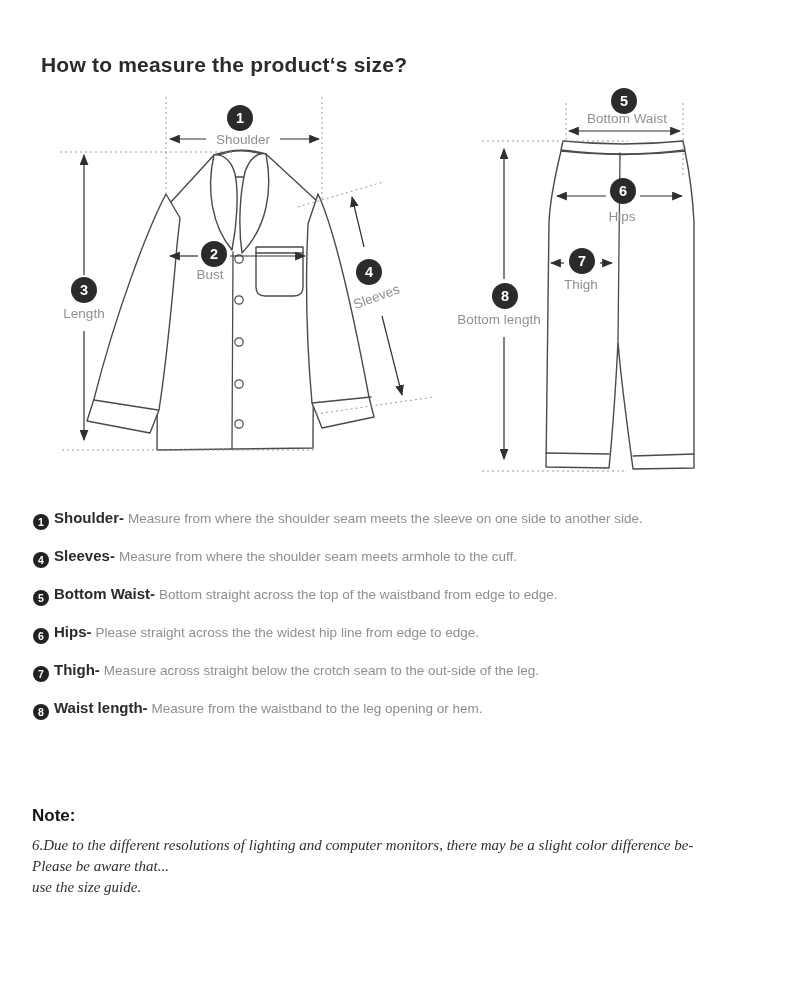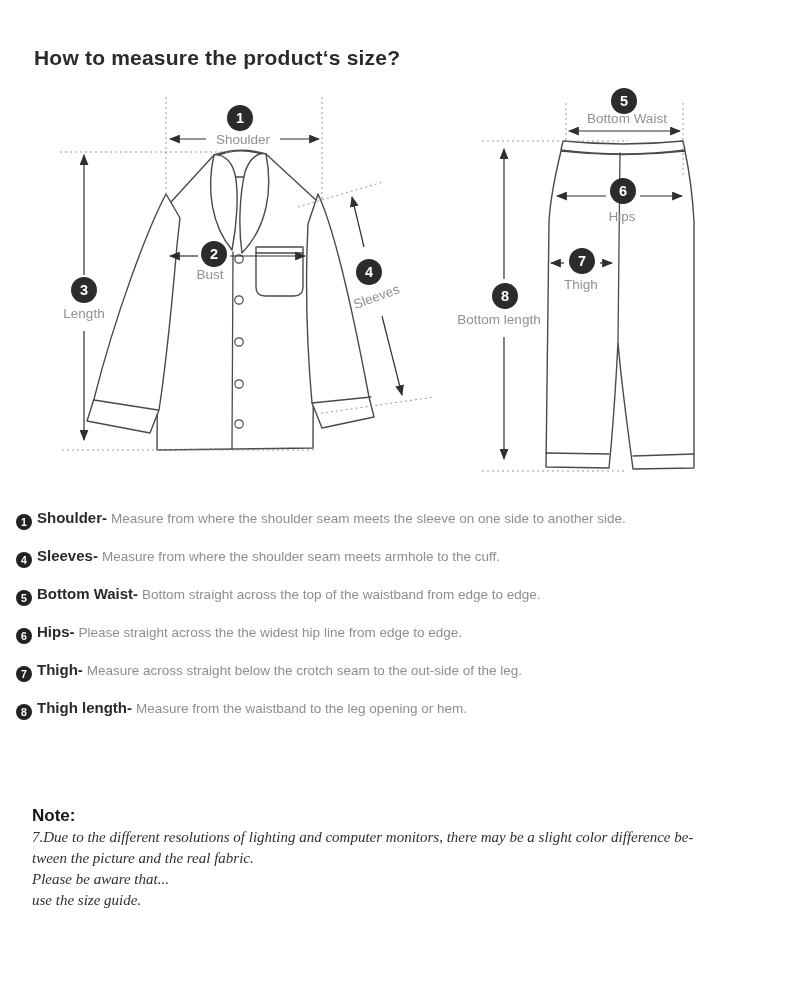--- a/index.html
+++ b/index.html
@@ -2,44 +2,44 @@
 <html><head>
 <meta charset="utf-8">
 <style>
   html,body{margin:0;padding:0;}
   body{
     width:790px;height:982px;background:#ffffff;position:relative;
     font-family:"Liberation Sans", sans-serif;overflow:hidden;
     -webkit-font-smoothing:antialiased;
   }
   .page-title{
-    position:absolute;top:42px;left:30px;margin:4px;
+    position:absolute;top:42px;left:30px;margin:11px;
     font-size:21px;font-weight:bold;color:#2b2b2b;letter-spacing:.2px;
   }
   .diagram-wrap{position:absolute;top:85px;left:0;width:790px;height:420px;}
   svg{display:block;}
   .garment{fill:#ffffff;stroke:#4a4a4a;stroke-width:1.4;stroke-linejoin:round;stroke-linecap:round;}
   .gline{fill:none;stroke:#4a4a4a;stroke-width:1.3;stroke-linecap:round;}
   .btn{fill:#ffffff;stroke:#4a4a4a;stroke-width:1.2;}
   .dim{stroke:#2f2f2f;stroke-width:1.2;fill:none;}
   .dot{stroke:#9a9a9a;stroke-width:1;fill:none;stroke-dasharray:2 3;}
   .badge-circle{fill:#2b2b2b;}
   .badge-num{fill:#ffffff;font-size:14.5px;font-weight:bold;text-anchor:middle;font-family:"Liberation Sans",sans-serif;}
   .lbl{fill:#909090;font-size:13.5px;text-anchor:middle;font-family:"Liberation Sans",sans-serif;}
-  .defs-list{position:absolute;top:508px;left:16px;right:24px;}
+  .defs-list{position:absolute;top:508px;left:33px;right:24px;}
   .def-row{margin:0 0 16px 0;line-height:20px;white-space:nowrap;}
   .mini-badge{
     display:inline-flex;width:16px;height:16px;border-radius:50%;
     background:#222222;color:#ffffff;font-size:10.5px;font-weight:bold;
     align-items:center;justify-content:center;vertical-align:-3px;margin-right:5px;
   }
   .term{font-size:15px;font-weight:bold;color:#2a2a2a;}
   .desc{font-size:13.5px;color:#8e8e8e;margin-left:4px;}
   .note-sec{position:absolute;top:806px;left:32px;right:24px;}
-  .note-heading{margin:0 0 1px 0;font-size:17px;font-weight:bold;color:#161616;}
+  .note-heading{margin:0 0 9px 0;font-size:17px;font-weight:bold;color:#161616;}
   .note-line{
     font-family:"Liberation Serif", serif;font-style:italic;
     font-size:15px;color:#2f2f2f;line-height:21px;white-space:nowrap;
   }
 </style>
 </head>
 <body>
 
 <h1 class="page-title">How to measure the product‘s size?</h1>
 
@@ -163,23 +163,22 @@
   <div class="def-row">
     <span class="mini-badge">5</span><span class="term">Bottom Waist-</span><span class="desc">Bottom straight across the top of the waistband from edge to edge.</span>
   </div>
   <div class="def-row">
     <span class="mini-badge">6</span><span class="term">Hips-</span><span class="desc">Please straight across the the widest hip line from edge to edge.</span>
   </div>
   <div class="def-row">
     <span class="mini-badge">7</span><span class="term">Thigh-</span><span class="desc">Measure across straight below the crotch seam to the out-side of the leg.</span>
   </div>
   <div class="def-row">
-    <span class="mini-badge">8</span><span class="term">Thigh length-</span><span class="desc">Measure from the waistband to the leg opening or hem.</span>
+    <span class="mini-badge">8</span><span class="term">Waist length-</span><span class="desc">Measure from the waistband to the leg opening or hem.</span>
   </div>
 </div>
 
 <div class="note-sec">
   <h2 class="note-heading">Note:</h2>
-  <div class="note-line">7.Due to the different resolutions of lighting and computer monitors, there may be a slight color difference be-</div>
-  <div class="note-line">tween the picture and the real fabric.</div>
+  <div class="note-line">6.Due to the different resolutions of lighting and computer monitors, there may be a slight color difference be-</div>
   <div class="note-line">Please be aware that...</div>
   <div class="note-line">use the size guide.</div>
 </div>
 
 </body></html>

